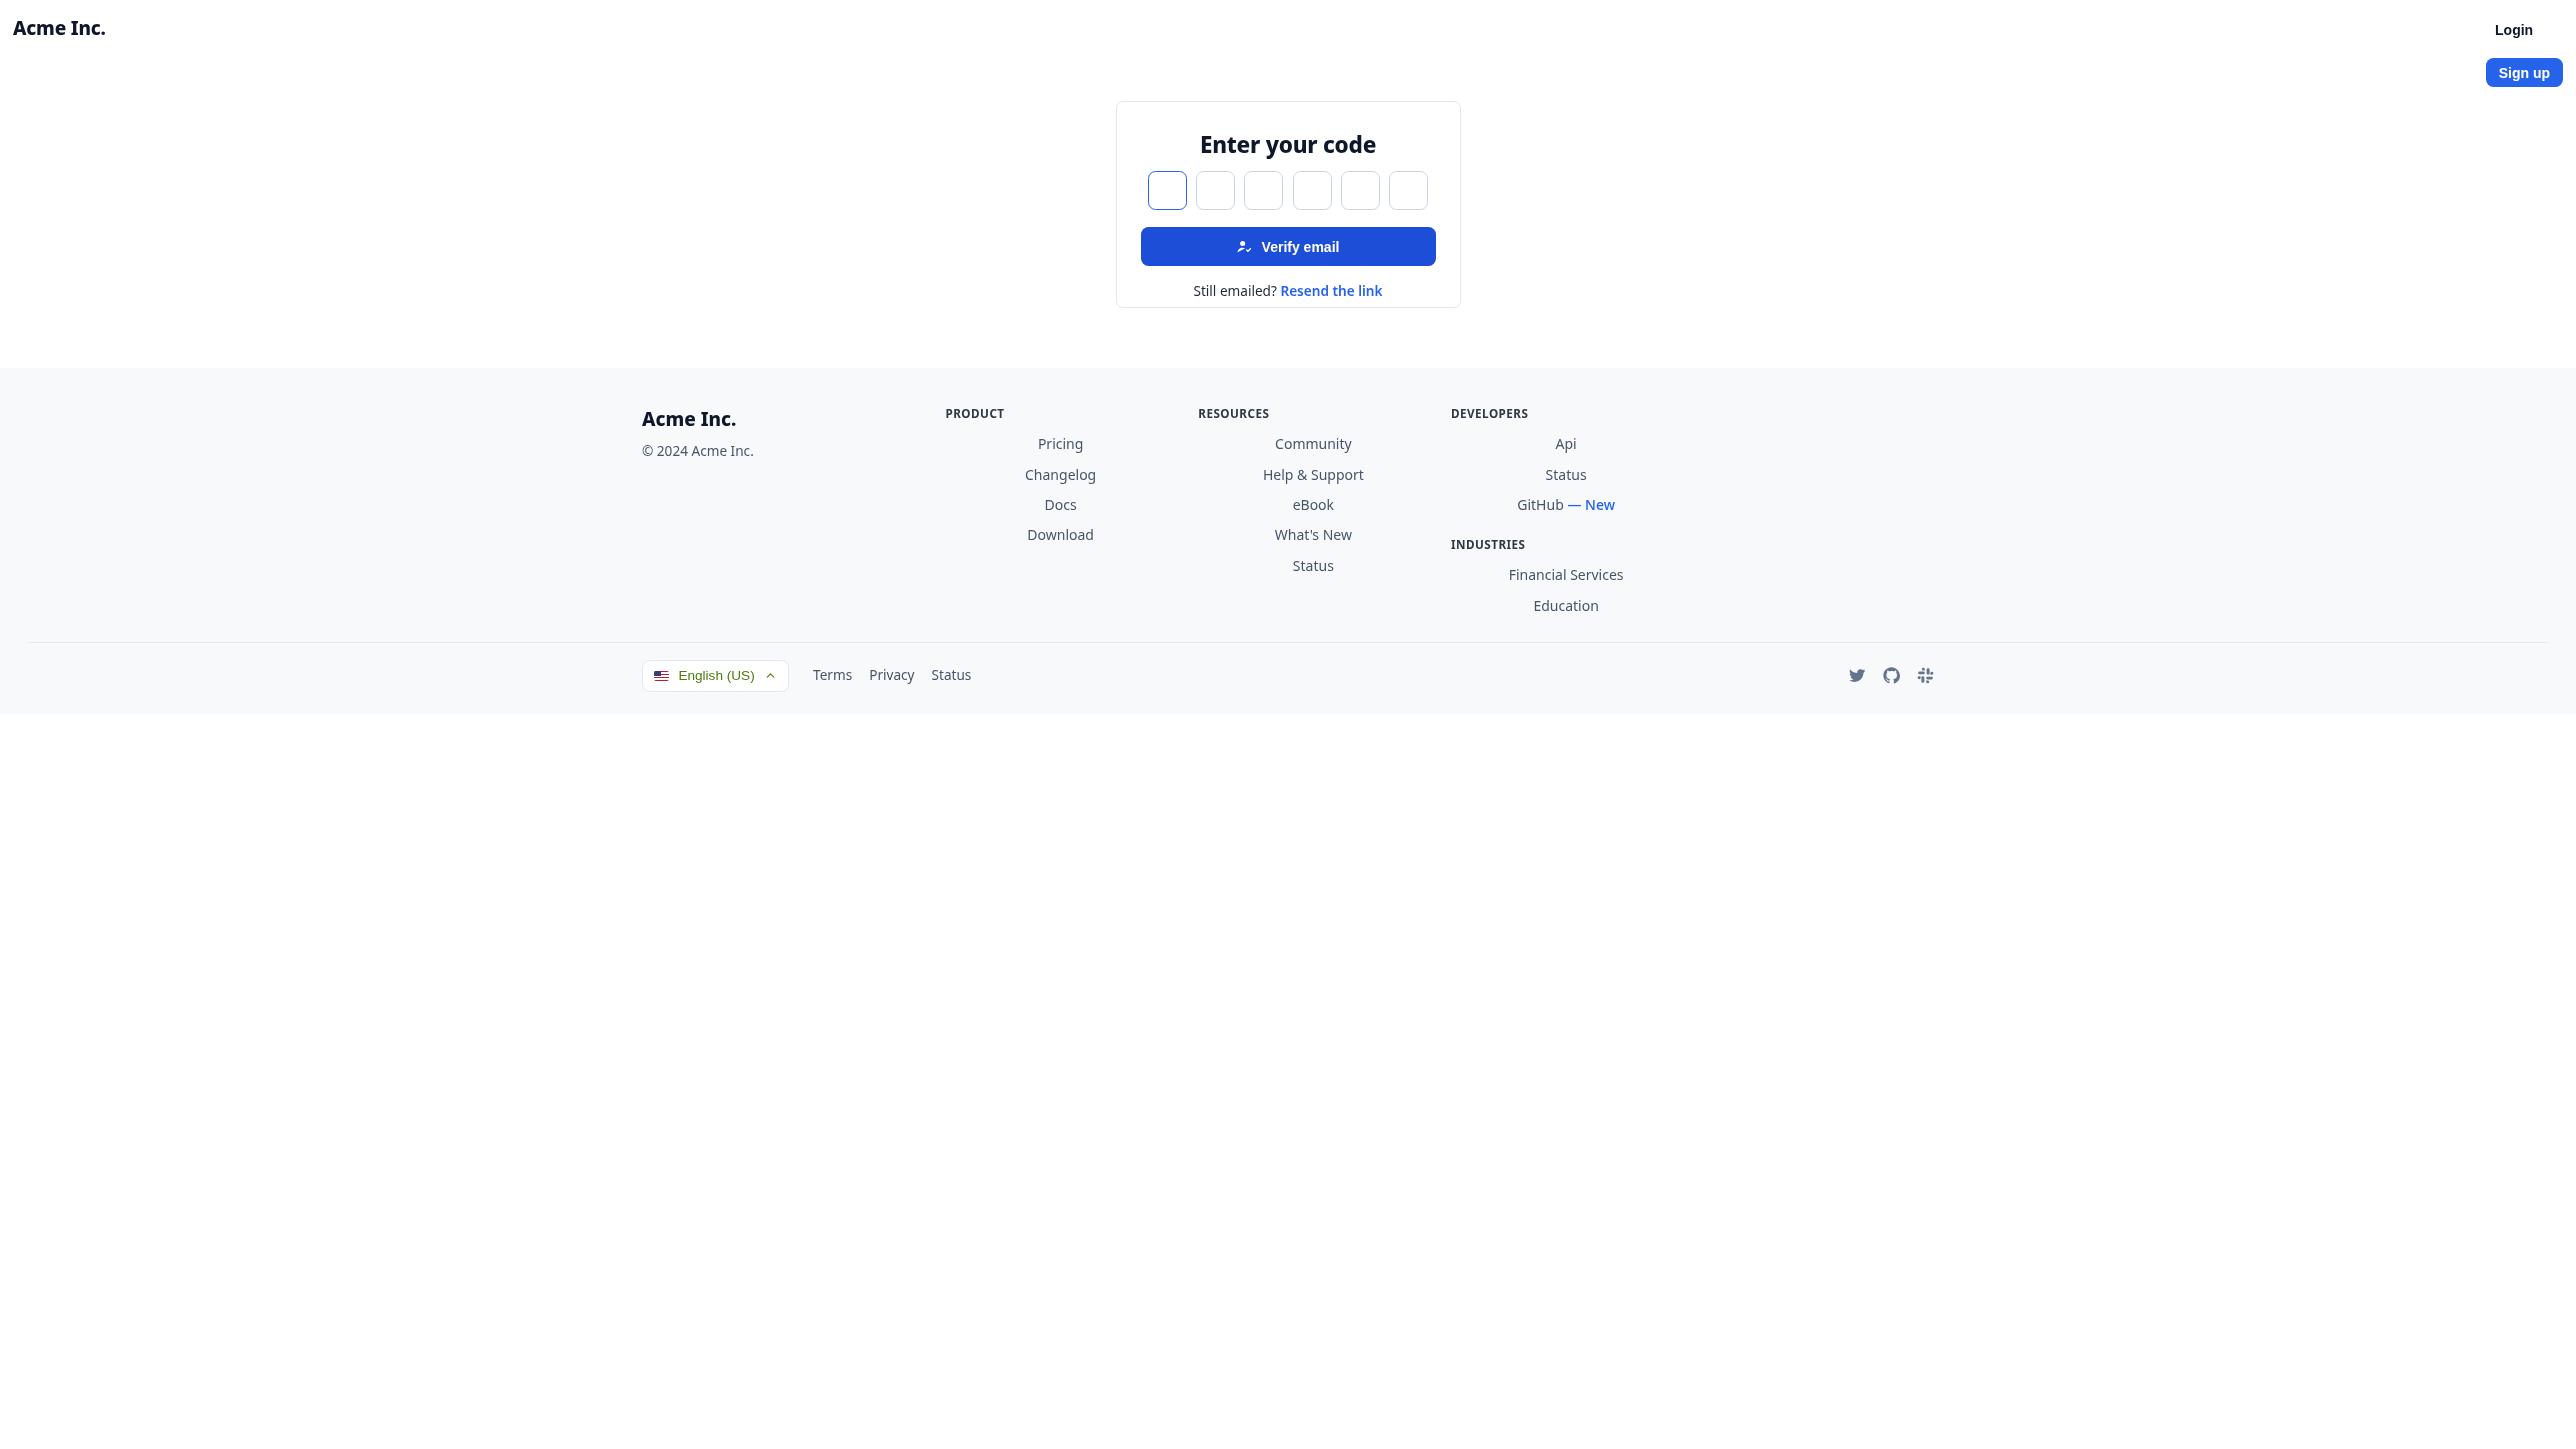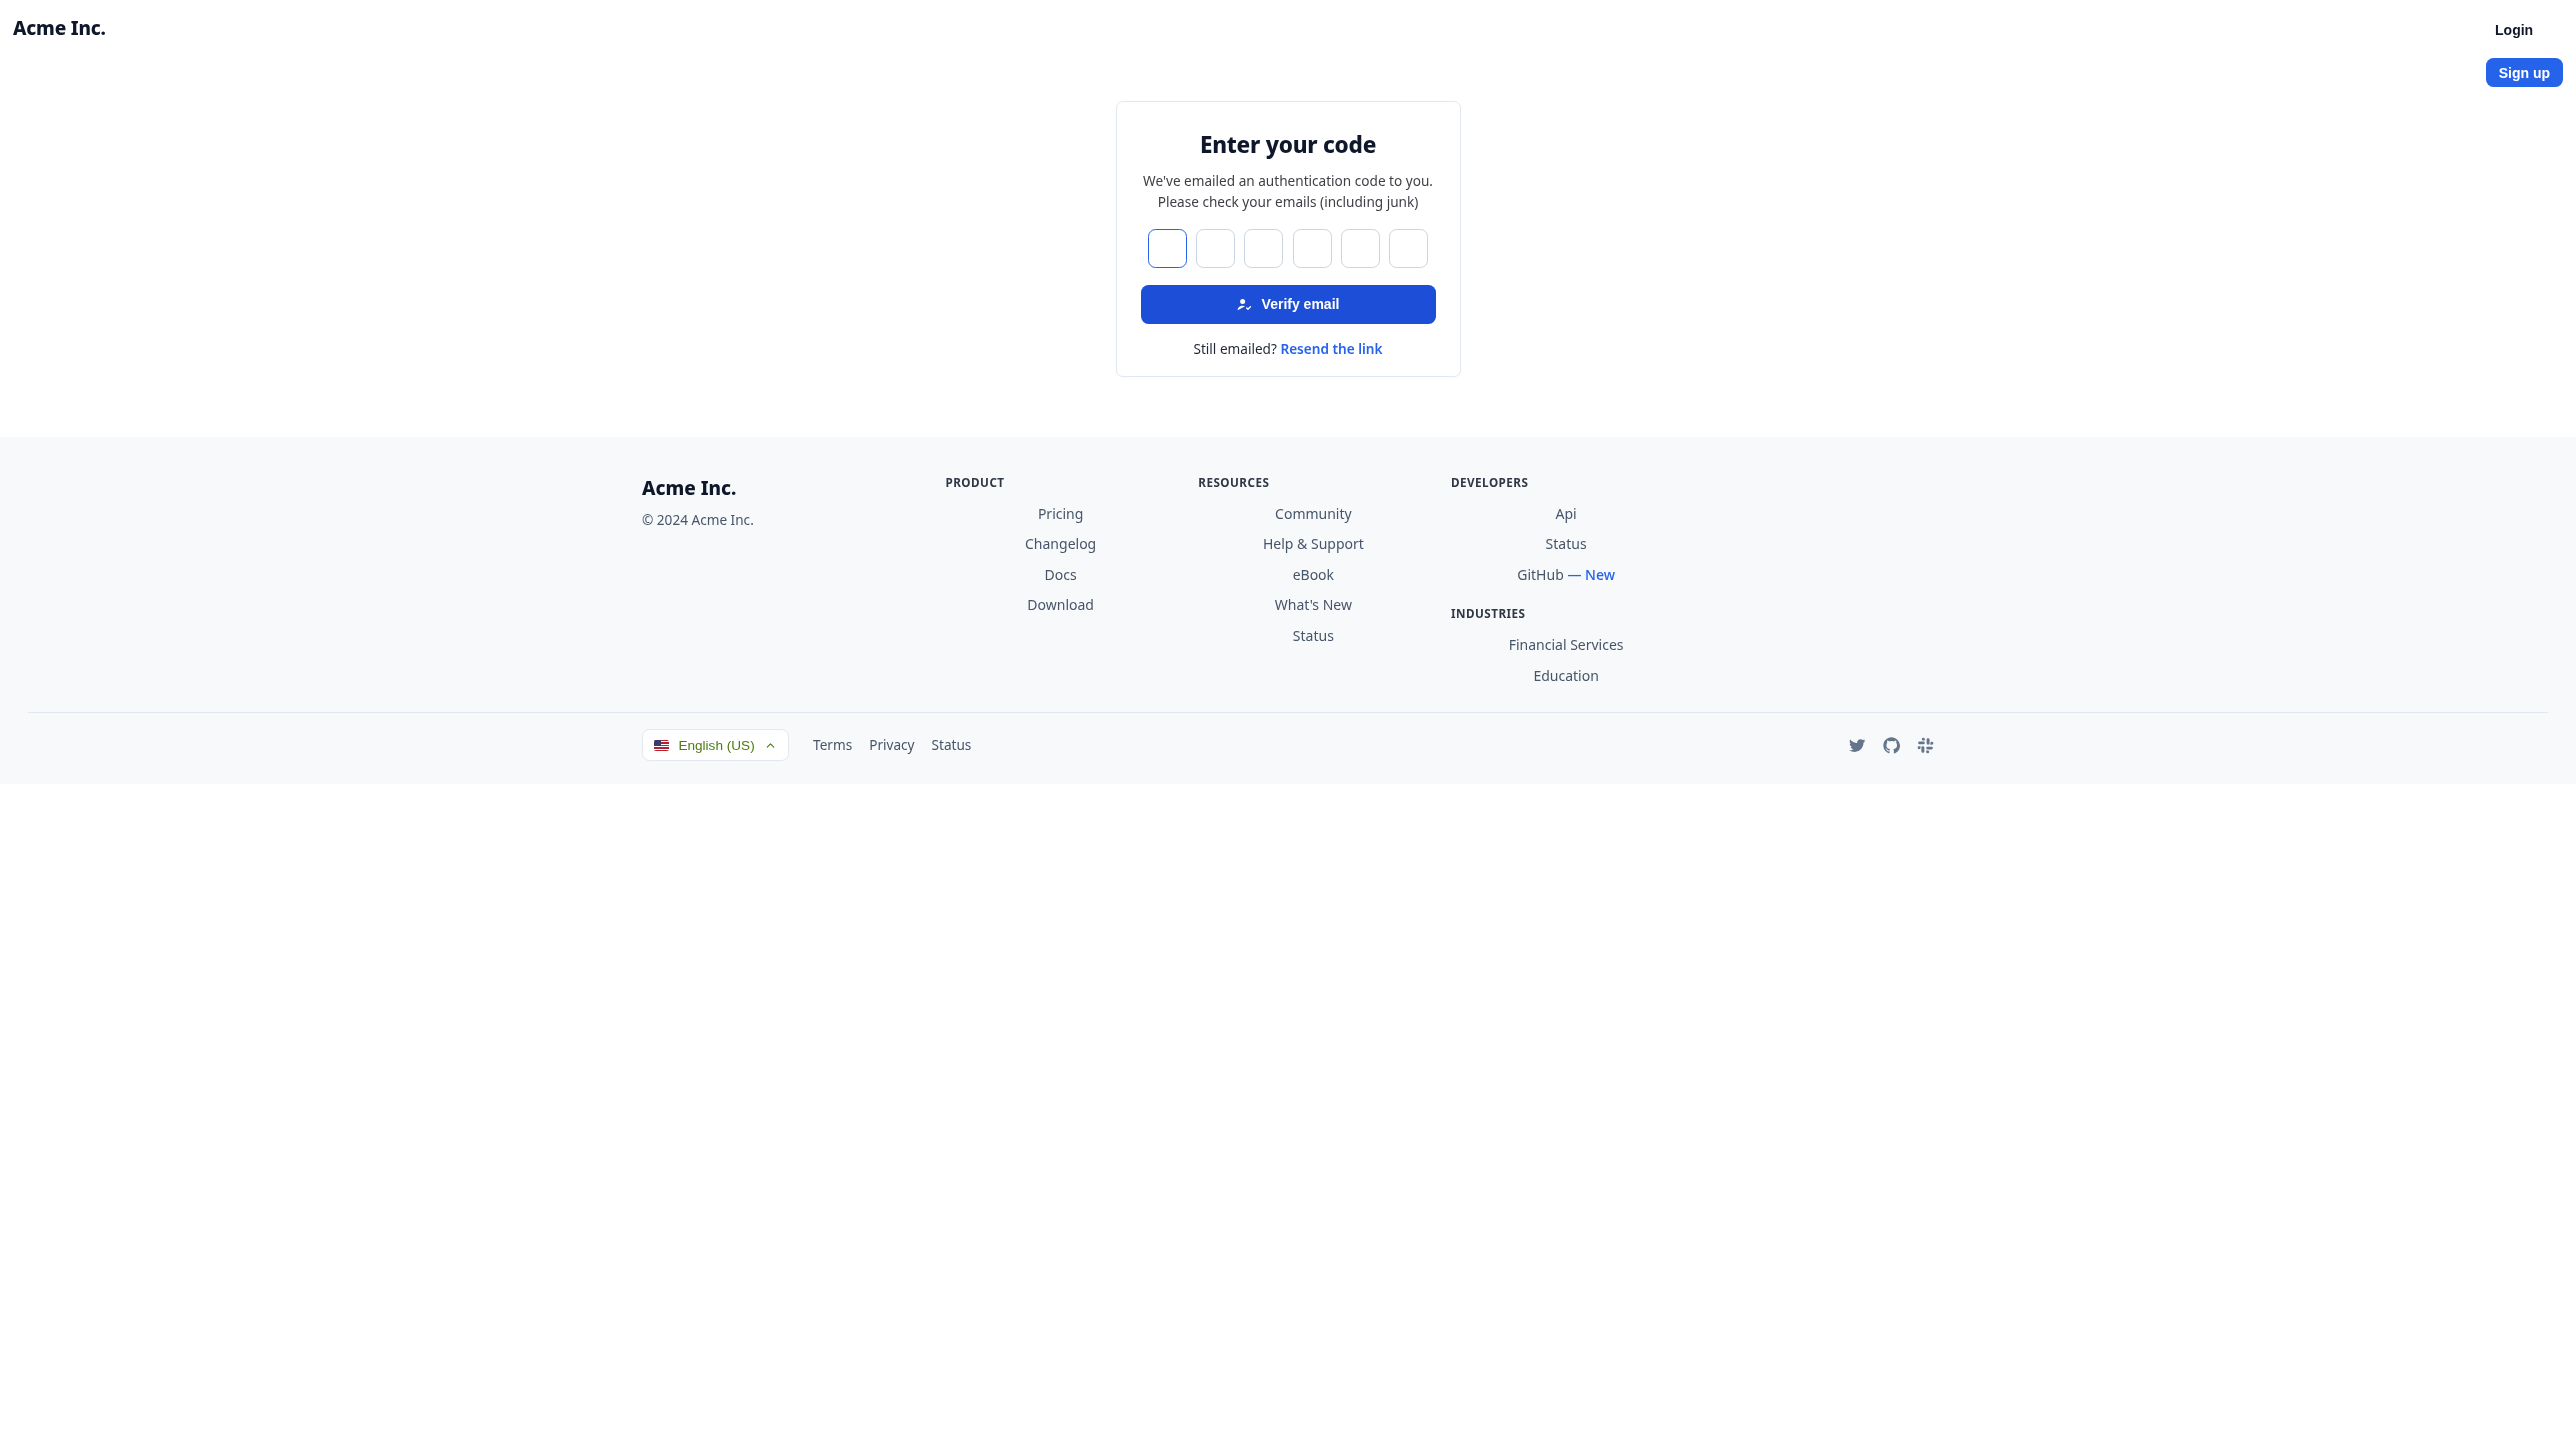--- a/index.html
+++ b/index.html
@@ -44,21 +44,21 @@
   .btn-primary {
     font-weight:600; font-size:14px; padding:6.6px 13px; border-radius:7.5px;
     background:var(--primary-600); color:#fff; border:none; cursor:pointer;
   }
 
   
   main { display:flex; flex-direction:column; align-items:center; padding:45px 15px 60px; }
   .card {
     width:345px; max-width:100%;
     border:0.9px solid var(--border); border-radius:7px;
-    padding:26px 24px 17px; text-align:center;
+    padding:26px 24px 5px; text-align:center;
     box-shadow: 0 0.9px 1.9px rgba(0,0,0,0.02);
   }
   .card h1 { margin:0 0 9.4px; font-size:22.5px; font-weight:800; letter-spacing:-0.01em; }
   .card p.subtitle { margin:0 0 17px; color:#3f3f46; font-size:13.6px; }
 
   .otp { display:flex; gap:9.4px; justify-content:center; margin:3.7px 0 17px; }
   .otp input {
     width:39px; height:39px; text-align:center; font-size:19px;
     border:0.9px solid var(--border-300); border-radius:7.5px; outline:none;
     color:#0f172a; background:#fff;
@@ -129,24 +129,20 @@
       </span>
     </button>
     <button class="btn-ghost">Login</button>
     <button class="btn-primary">Sign up</button>
   </div>
 </header>
 
 <main>
   <div class="card">
     <h1>Enter your code</h1>
-    <p class="subtitle">
-      <span>We've emailed an authentication code to you.</span><br>
-      <span>Please check your emails (including junk)</span>
-    </p>
 
     <div class="otp">
       <input class="focused" maxlength="1" inputmode="numeric" style="">
       <input maxlength="1" inputmode="numeric" style="">
       <input maxlength="1" inputmode="numeric" style="">
       <input maxlength="1" inputmode="numeric" style="">
       <input maxlength="1" inputmode="numeric" style="">
       <input maxlength="1" inputmode="numeric" style="">
     </div>
 

